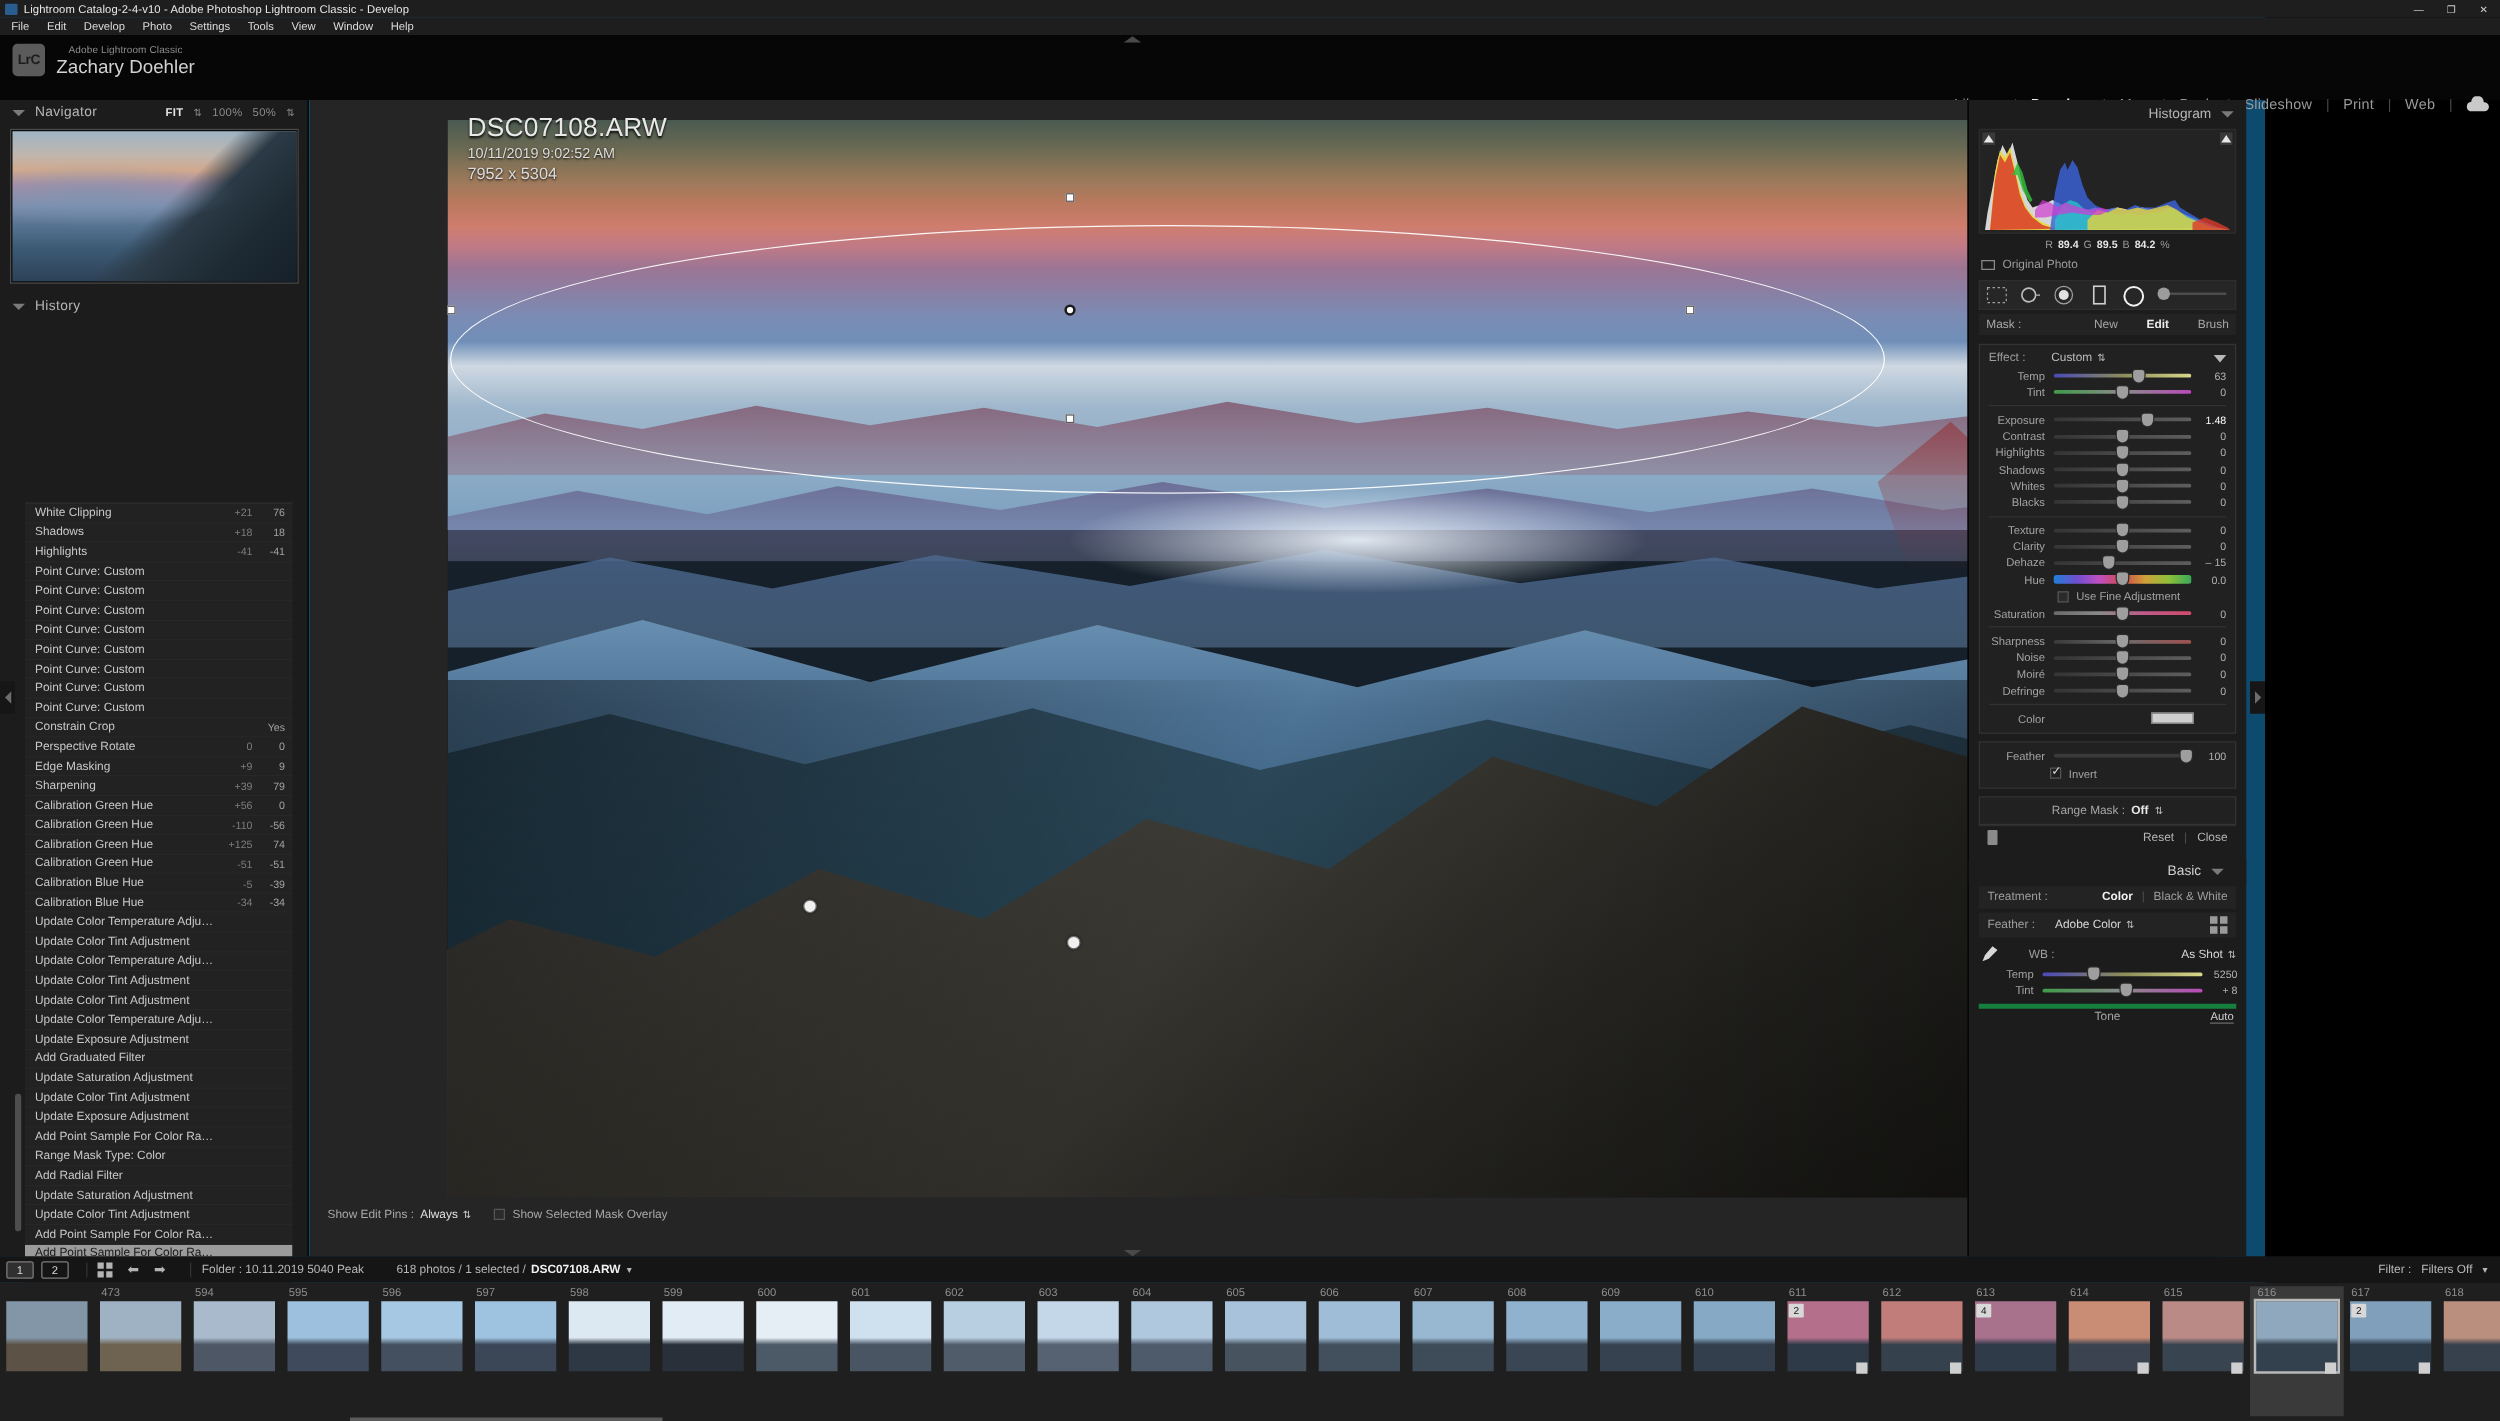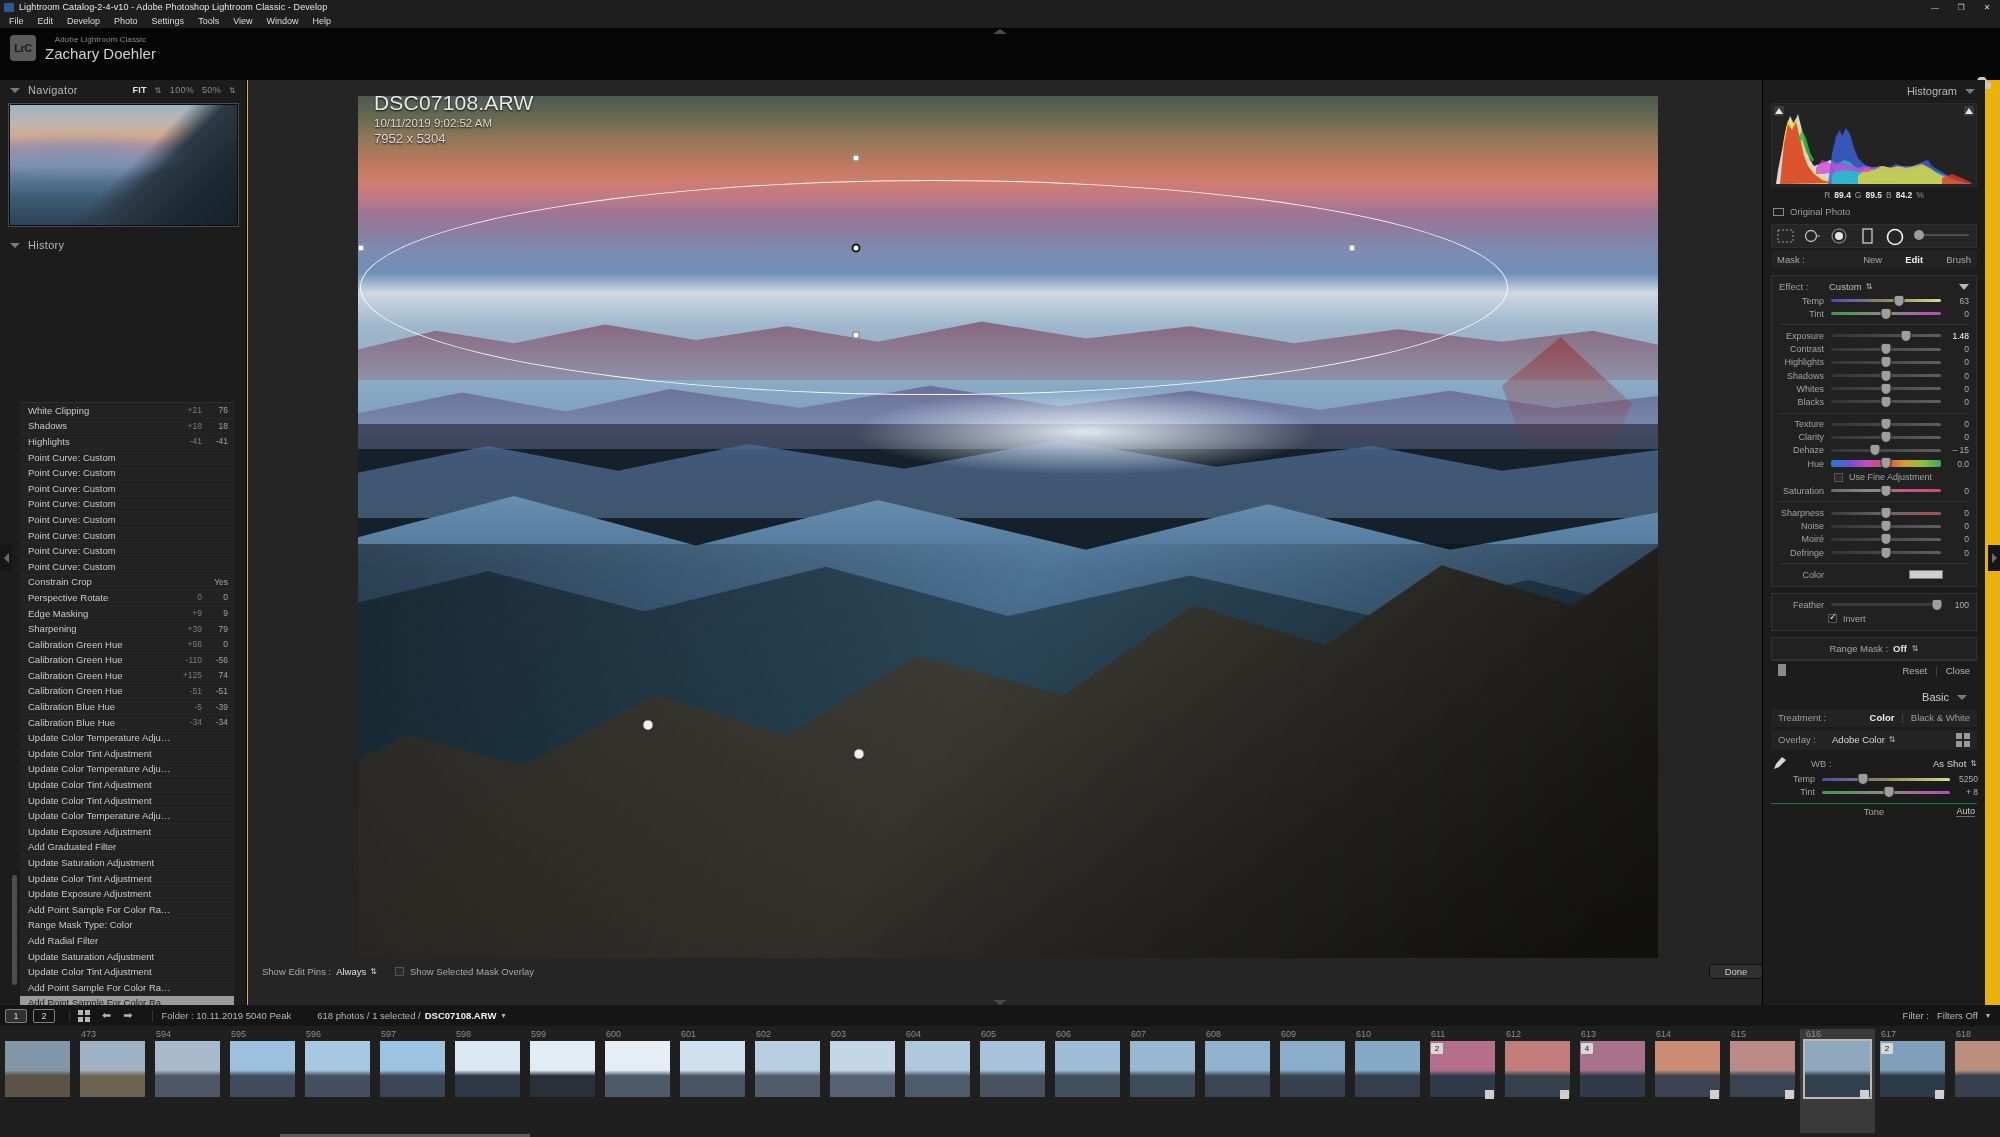--- a/index.html
+++ b/index.html
@@ -2,21 +2,21 @@
 <html><head>
 <meta charset="utf-8">
 <style>
   * { box-sizing: border-box; margin: 0; padding: 0; }
   html, body {
     width: 2000px; height: 1137px;
     background: #000; overflow: hidden;
     font-family: "Liberation Sans", sans-serif;
     -webkit-font-smoothing: antialiased;
   }
-  .app { position: relative; width: 2000px; height: 1137px; background: #eab308; }
+  .app { position: relative; width: 1812px; height: 1137px; background: #0c4a6e; }
 
   
   .titlebar {
     position: absolute; left:0; top:0; width:2000px; height:14px;
     background:#1e1e1e; display:flex; align-items:center; padding-left:4px;
   }
   .tb-icon { width:10px; height:9px; background:#2a5d8f; margin-right:5px; flex:0 0 auto;
              border-radius:1px; }
   .tb-title { font-size:9px; color:#e8e8e8; letter-spacing:.1px; white-space:nowrap;}
   .tb-ctrls { margin-left:auto; display:flex; height:14px; }
@@ -189,21 +189,21 @@
             padding:0 7px;font-size:9.5px;color:#9e9e9e;}
   .treatrow .opts{margin-left:auto;display:flex;gap:7px;align-items:center;}
   .treatrow .opts b{color:#f0f0f0;}
   .profrow{margin:3px 8px 0 8px;height:20px;background:#232323;display:flex;align-items:center;
            padding:0 7px;font-size:9.5px;color:#9e9e9e;}
   .grid4{margin-left:auto;display:grid;grid-template-columns:6px 6px;grid-gap:2px;}
   .grid4 i{width:6px;height:6px;background:#9a9a9a;display:block;}
   .wbrow{margin:4px 8px 0 8px;height:19px;display:flex;align-items:center;font-size:9.5px;color:#9e9e9e;}
   .eyedrop{width:16px;height:14px;position:relative;}
   .tonerow{margin:4px 8px 0 8px;height:17px;display:flex;align-items:center;justify-content:center;
-           font-size:9.5px;color:#a6a6a6;position:relative;border-top:1px solid #15803d;}
+           font-size:9.5px;color:#a6a6a6;position:relative;border-top:4px solid #15803d;}
   .autobtn{position:absolute;right:2px;font-size:9px;color:#cfcfcf;border-bottom:1px solid #6a6a6a;}
 
   .rp-buttons{position:absolute;left:8px;top:975px;}
 
   
   .center { position:absolute; left:248px; top:80px; width:1529px; height:925px; background:#252525;}
   .photo { position:absolute; left:110px; top:16px; width:1300px; height:862px;
            background:#16202a; overflow:hidden;}
   .sky { position:absolute; left:0; top:0; width:100%; height:38%;
     background:linear-gradient(180deg,
@@ -903,21 +903,21 @@
     <div class="treatrow">
       <span>Treatment :</span>
       <span class="opts">
         <b>Color</b>
         <span style="color:#4d4d4d;">|</span>
         <span>Black &amp; White</span>
       </span>
     </div>
 
     <div class="profrow">
-      <span>Overlay :</span>
+      <span>Feather :</span>
       <span style="color:#d8d8d8;margin-left:16px;">Adobe Color</span>
       <span class="stepper" style="margin-left:4px;color:#bdbdbd;">⇅</span>
       <span class="grid4">
           <i></i>
           <i></i>
           <i></i>
           <i></i>
         </span>
     </div>
 

